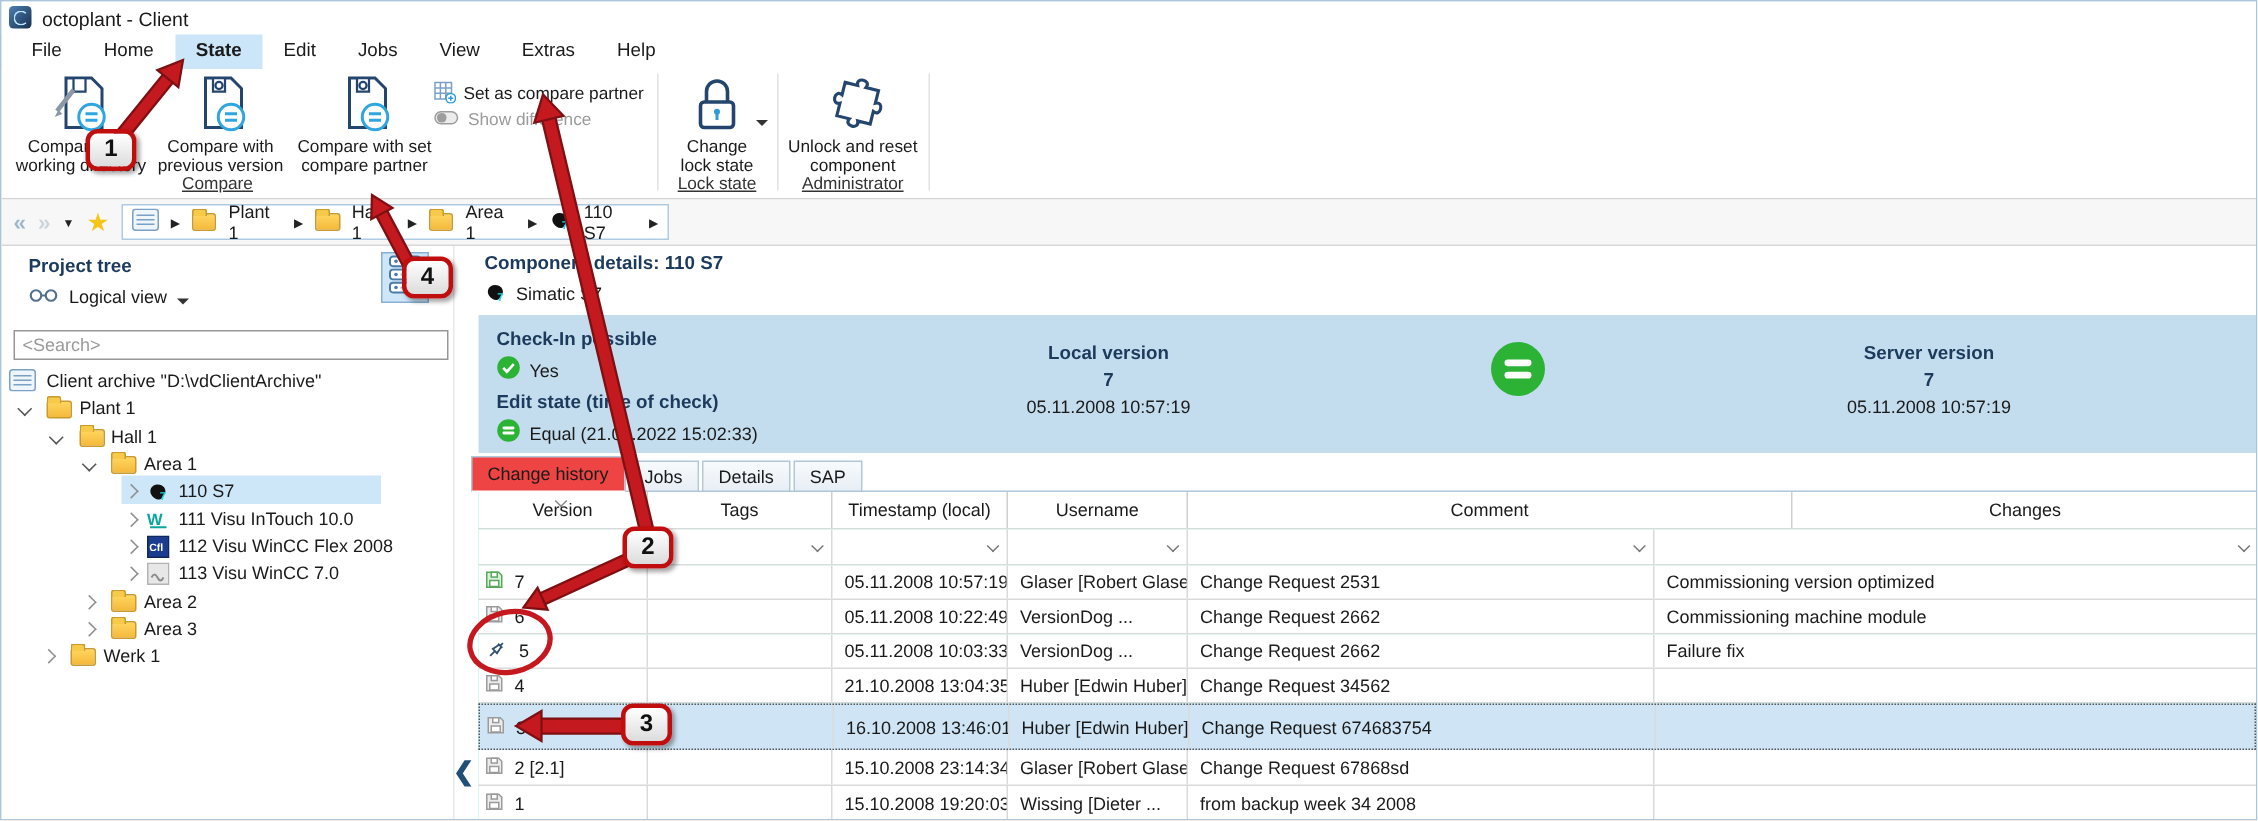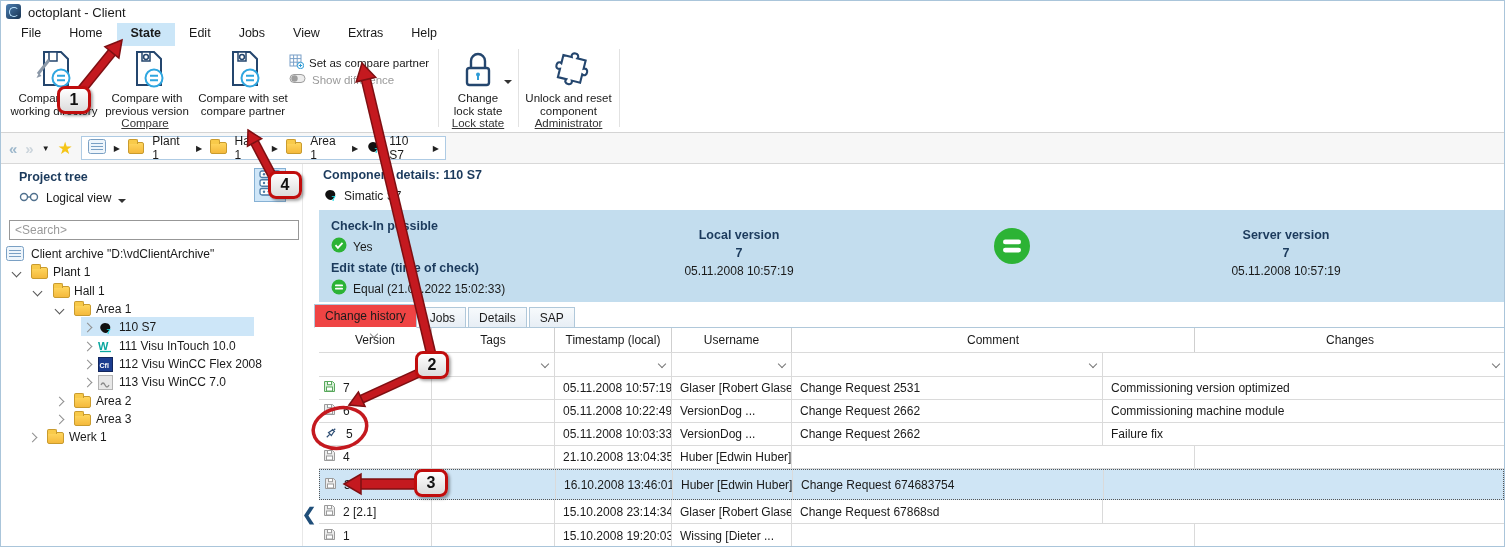--- a/index.html
+++ b/index.html
@@ -557,20 +557,23 @@
         </div>
       <div class="gcell c1">
           <span></span>
         </div>
       <div class="gcell c2">
           <span>21.10.2008 13:04:35</span>
         </div>
       <div class="gcell c3">
           <span>Huber [Edwin Huber]</span>
         </div>
+      <div class="gcell c4">
+          <span>Change Request 34562</span>
+        </div>
       <div class="gcell c5">
           <span></span>
         </div>
     </div>
     <div class="grow g-row sel">
       <div class="gcell c0 vcell">
           <span><svg width="13" height="13" viewBox="0 0 13 13">
               <path d="M1.5 1.5h8l2 2v8h-10z" fill="#ececec" stroke="#9b9b9b"></path>
               <rect x="3.5" y="7" width="6" height="4" fill="#fff" stroke="#9b9b9b"></rect>
               <rect x="4.5" y="1.5" width="4" height="3.2" fill="#fff" stroke="#9b9b9b"></rect>
@@ -628,20 +631,23 @@
           <span>1</span>
         </div>
       <div class="gcell c1">
           <span></span>
         </div>
       <div class="gcell c2">
           <span>15.10.2008 19:20:03</span>
         </div>
       <div class="gcell c3">
           <span>Wissing [Dieter ...</span>
+        </div>
+      <div class="gcell c4">
+          <span>from backup week 34 2008</span>
         </div>
       <div class="gcell c5">
           <span></span>
         </div>
     </div>
   </div>
 
   <svg id="overlay">
       <line x1="78" y1="92" x2="112.17942800385364" y2="49.87186780920365" stroke="#7e0f12" stroke-width="10"></line>
       <line x1="78" y1="92" x2="110.91934629011845" y2="51.42499178194703" stroke="#c4191f" stroke-width="7"></line>

